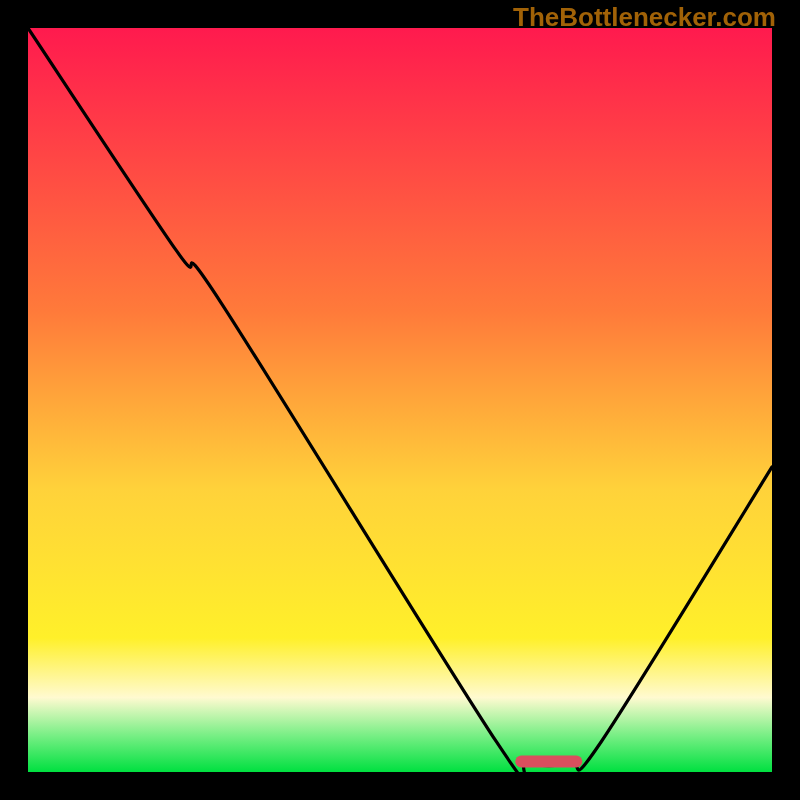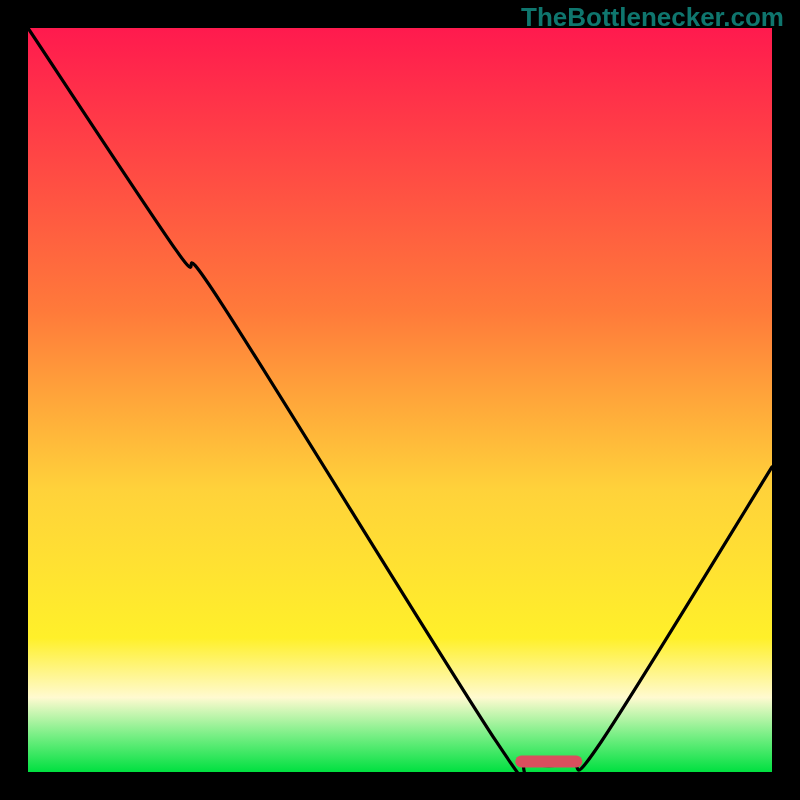--- a/index.html
+++ b/index.html
@@ -13,22 +13,22 @@
   }
   .frame {
     position: relative;
     width: 800px;
     height: 800px;
     background: #000;
   }
   .watermark {
     position: absolute;
     top: 2px;
-    right: 16px;
-    color: #0f766e;
+    right: 24px;
+    color: #a16207;
     font-size: 26px;
     font-weight: 600;
     letter-spacing: 0px;
     z-index: 5;
   }
   svg {
     display: block;
   }
 </style>
 </head>

